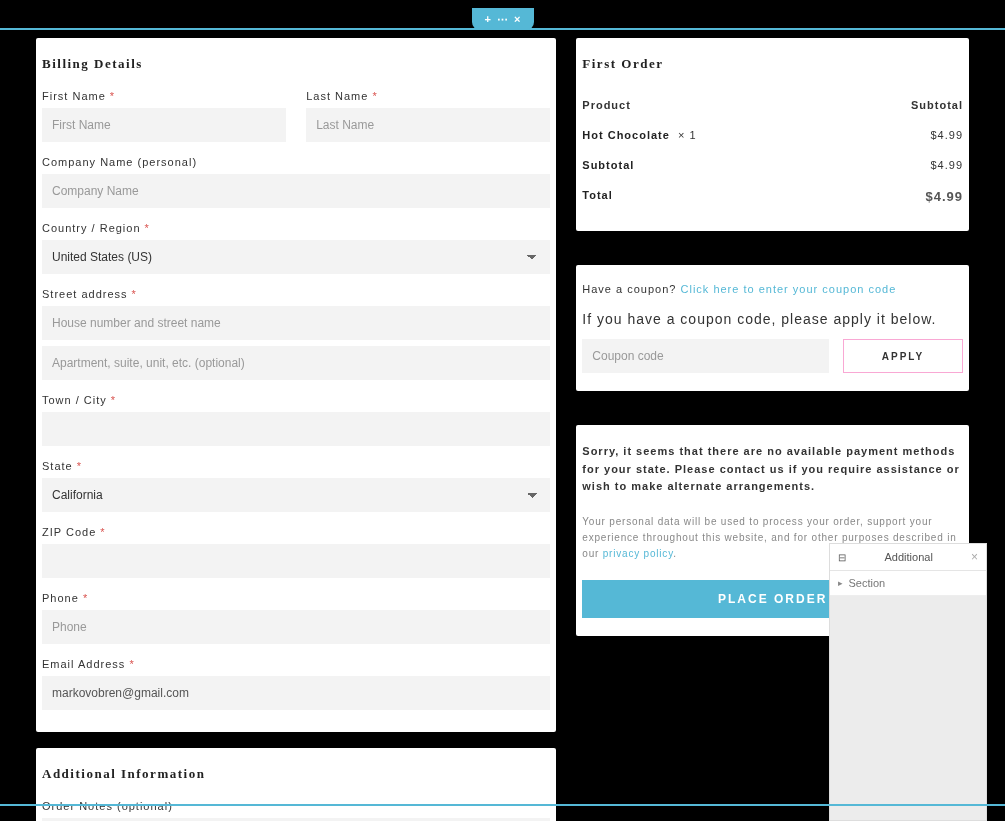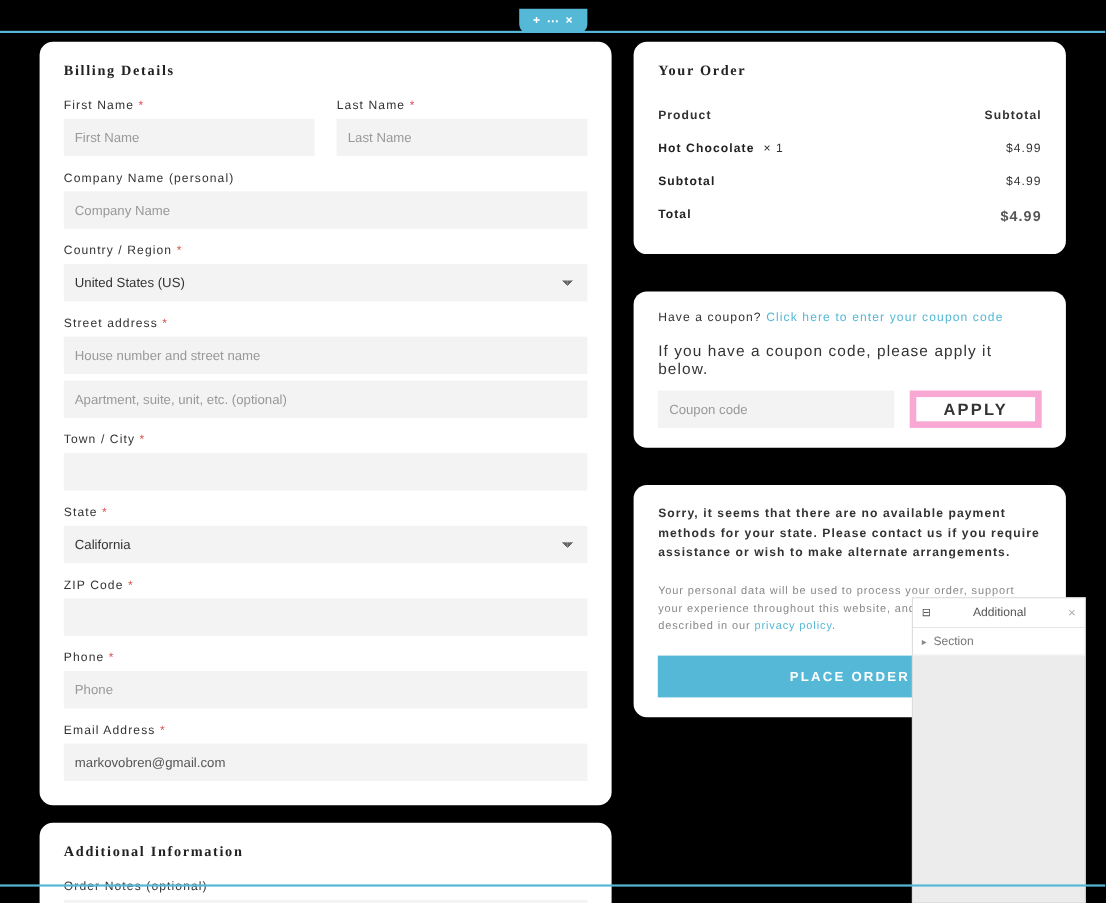--- a/index.html
+++ b/index.html
@@ -46,22 +46,22 @@
   }
   .page {
     display: flex;
     gap: 20px;
     padding: 8px 36px 20px 36px;
   }
   .col-left { width: 530px; }
   .col-right { width: 400px; display: flex; flex-direction: column; gap: 18px; }
   .card {
     background: #fff;
-    padding: 18px 22px;
-    border-radius: 12px;
+    padding: 18px 6px;
+    border-radius: 2px;
   }
   .card + .card { margin-top: 16px; }
   .sec-title {
     font-family: Georgia, 'Times New Roman', serif;
     font-size: 13px;
     font-weight: 700;
     letter-spacing: 1.5px;
     color: #222;
     margin-bottom: 18px;
   }
@@ -122,23 +122,23 @@
     font-size: 14px;
     letter-spacing: 1px;
     color: #333;
     margin-bottom: 12px;
   }
   .coupon-row { display: flex; gap: 14px; }
   .coupon-row .inp { flex: 1; }
   .apply-btn {
     width: 120px;
     background: #fff;
-    border: 6px solid #f9a8d4;
-    color: #333;
-    font-size: 15px;
+    border: 1px solid #f9a8d4;
+    color: #333;
+    font-size: 10px;
     font-weight: 700;
     letter-spacing: 2px;
     cursor: pointer;
   }
   .notice {
     font-size: 11px;
     letter-spacing: 1px;
     line-height: 1.6;
     color: #333;
     font-weight: 700;
@@ -280,21 +280,21 @@
       <div class="form-group" style="margin-bottom:0;">
         <label class="fld">Order Notes (optional)</label>
         <textarea class="ta" placeholder="Notes about your order, e.g. special notes for delivery." style=""></textarea>
       </div>
     </div>
   </div>
 
   <div class="col-right">
 
     <div class="card">
-      <div class="sec-title">Your Order</div>
+      <div class="sec-title">First Order</div>
       <div class="order-row order-header">
         <span>Product</span>
         <span>Subtotal</span>
       </div>
       <div class="order-row order-line">
         <span>
           <span class="lbl">Hot Chocolate</span>&nbsp;&nbsp;<span class="qty">× 1</span>
         </span>
         <span>$4.99</span>
       </div>

